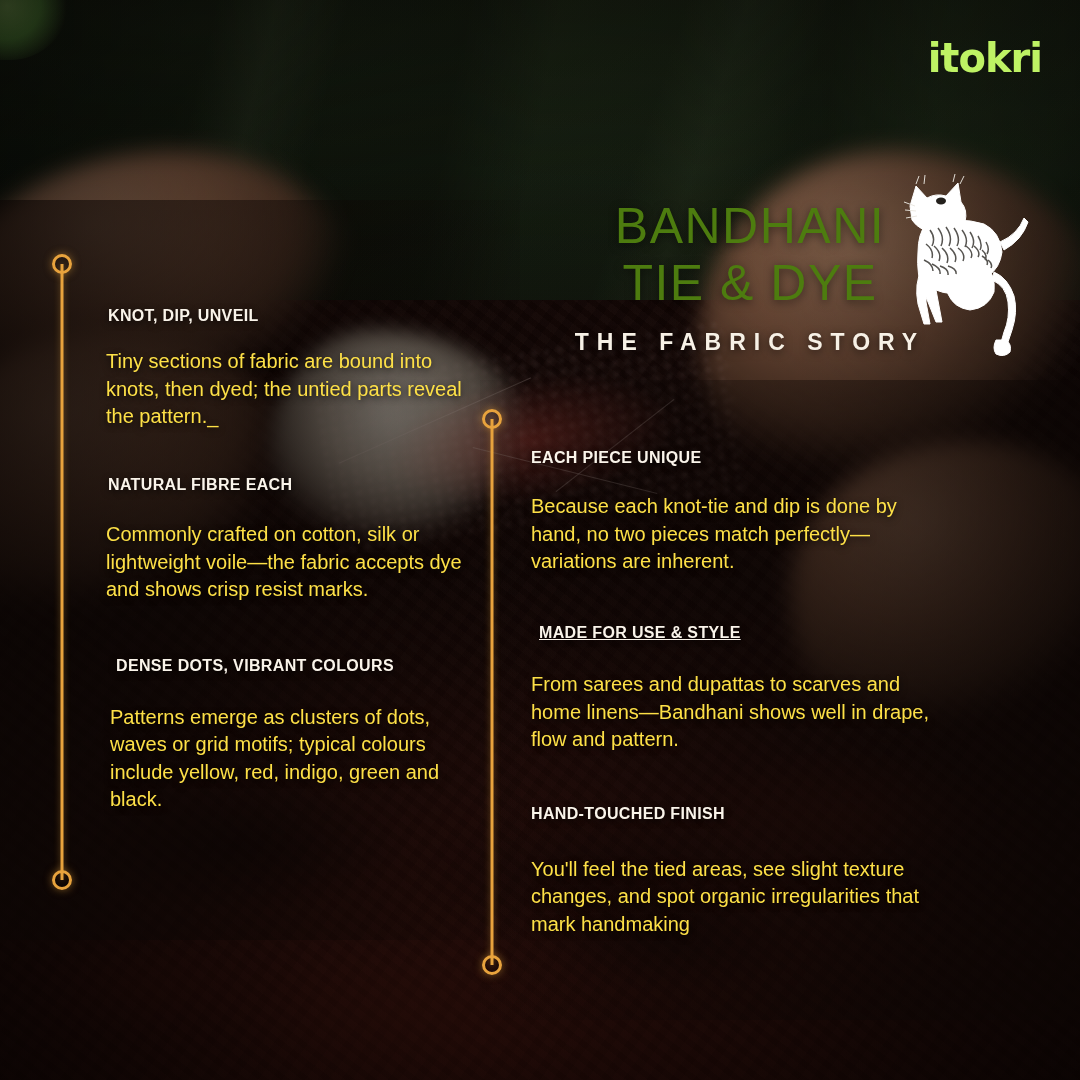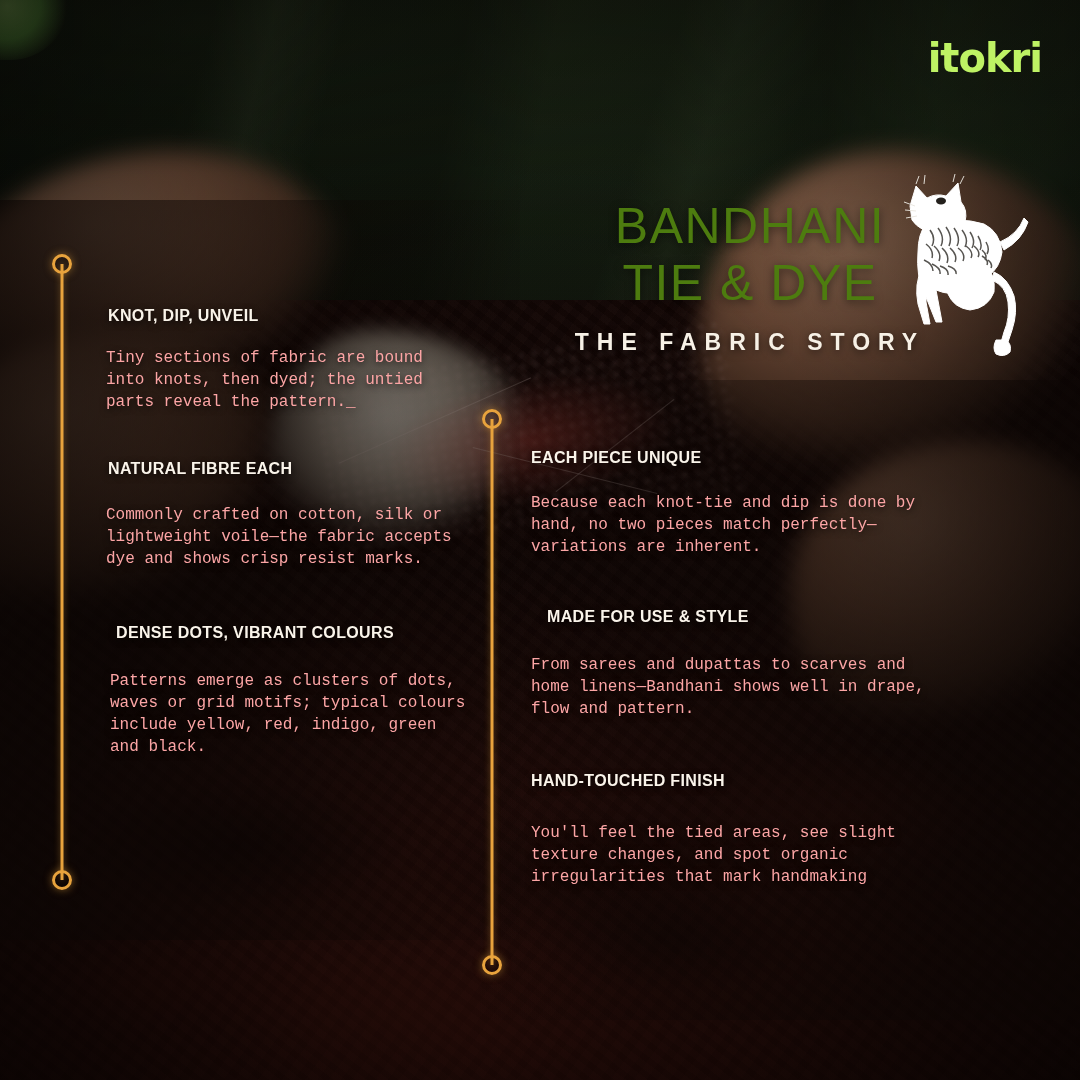--- a/index.html
+++ b/index.html
@@ -172,37 +172,36 @@
   #col-left  { left:106px; top:306px; width:360px; }
   #col-right { left:531px; top:448px; width:400px; }
 
   .block { margin-bottom:0; }
   .block h3 {
     font-size:16px; font-weight:700; letter-spacing:.35px;
     color:#faf4ea; line-height:1.26;
     text-shadow:0 2px 7px rgba(0,0,0,.75);
   }
   .block p {
-    font-size:16px; font-weight:400; line-height:1.37;
-    color:#fca5a5;
+    font-size:20px; font-weight:400; line-height:1.37;
+    color:#fde047;
     text-shadow:0 2px 7px rgba(0,0,0,.78);
-    font-family:Liberation Mono, monospace;
   }
 
   
   #col-left  .block:nth-child(1) h3 { margin:0 0 22px 2px; }
   #col-left  .block:nth-child(1) p  { margin:0 0 45px 0; }
   #col-left  .block:nth-child(2) h3 { margin:0 0 26px 2px; }
   #col-left  .block:nth-child(2) p  { margin:0 0 52px 0; }
   #col-left  .block:nth-child(3) h3 { margin:0 0 28px 10px; width:300px; }
   #col-left  .block:nth-child(3) p  { margin:0 0 0 4px; }
 
   #col-right .block:nth-child(1) h3 { margin:0 0 25px 0; }
   #col-right .block:nth-child(1) p  { margin:0 0 48px 0; }
-  #col-right .block:nth-child(2) h3 { margin:0 0 28px 16px; }
+  #col-right .block:nth-child(2) h3 { margin:0 0 28px 8px;text-decoration:underline; }
   #col-right .block:nth-child(2) p  { margin:0 0 50px 0; }
   #col-right .block:nth-child(3) h3 { margin:0 0 32px 0; }
   #col-right .block:nth-child(3) p  { margin:0; }
 </style>
 </head>
 <body>
 
 <div id="poster">
 
   <div class="bg-layer bg-green"></div>

